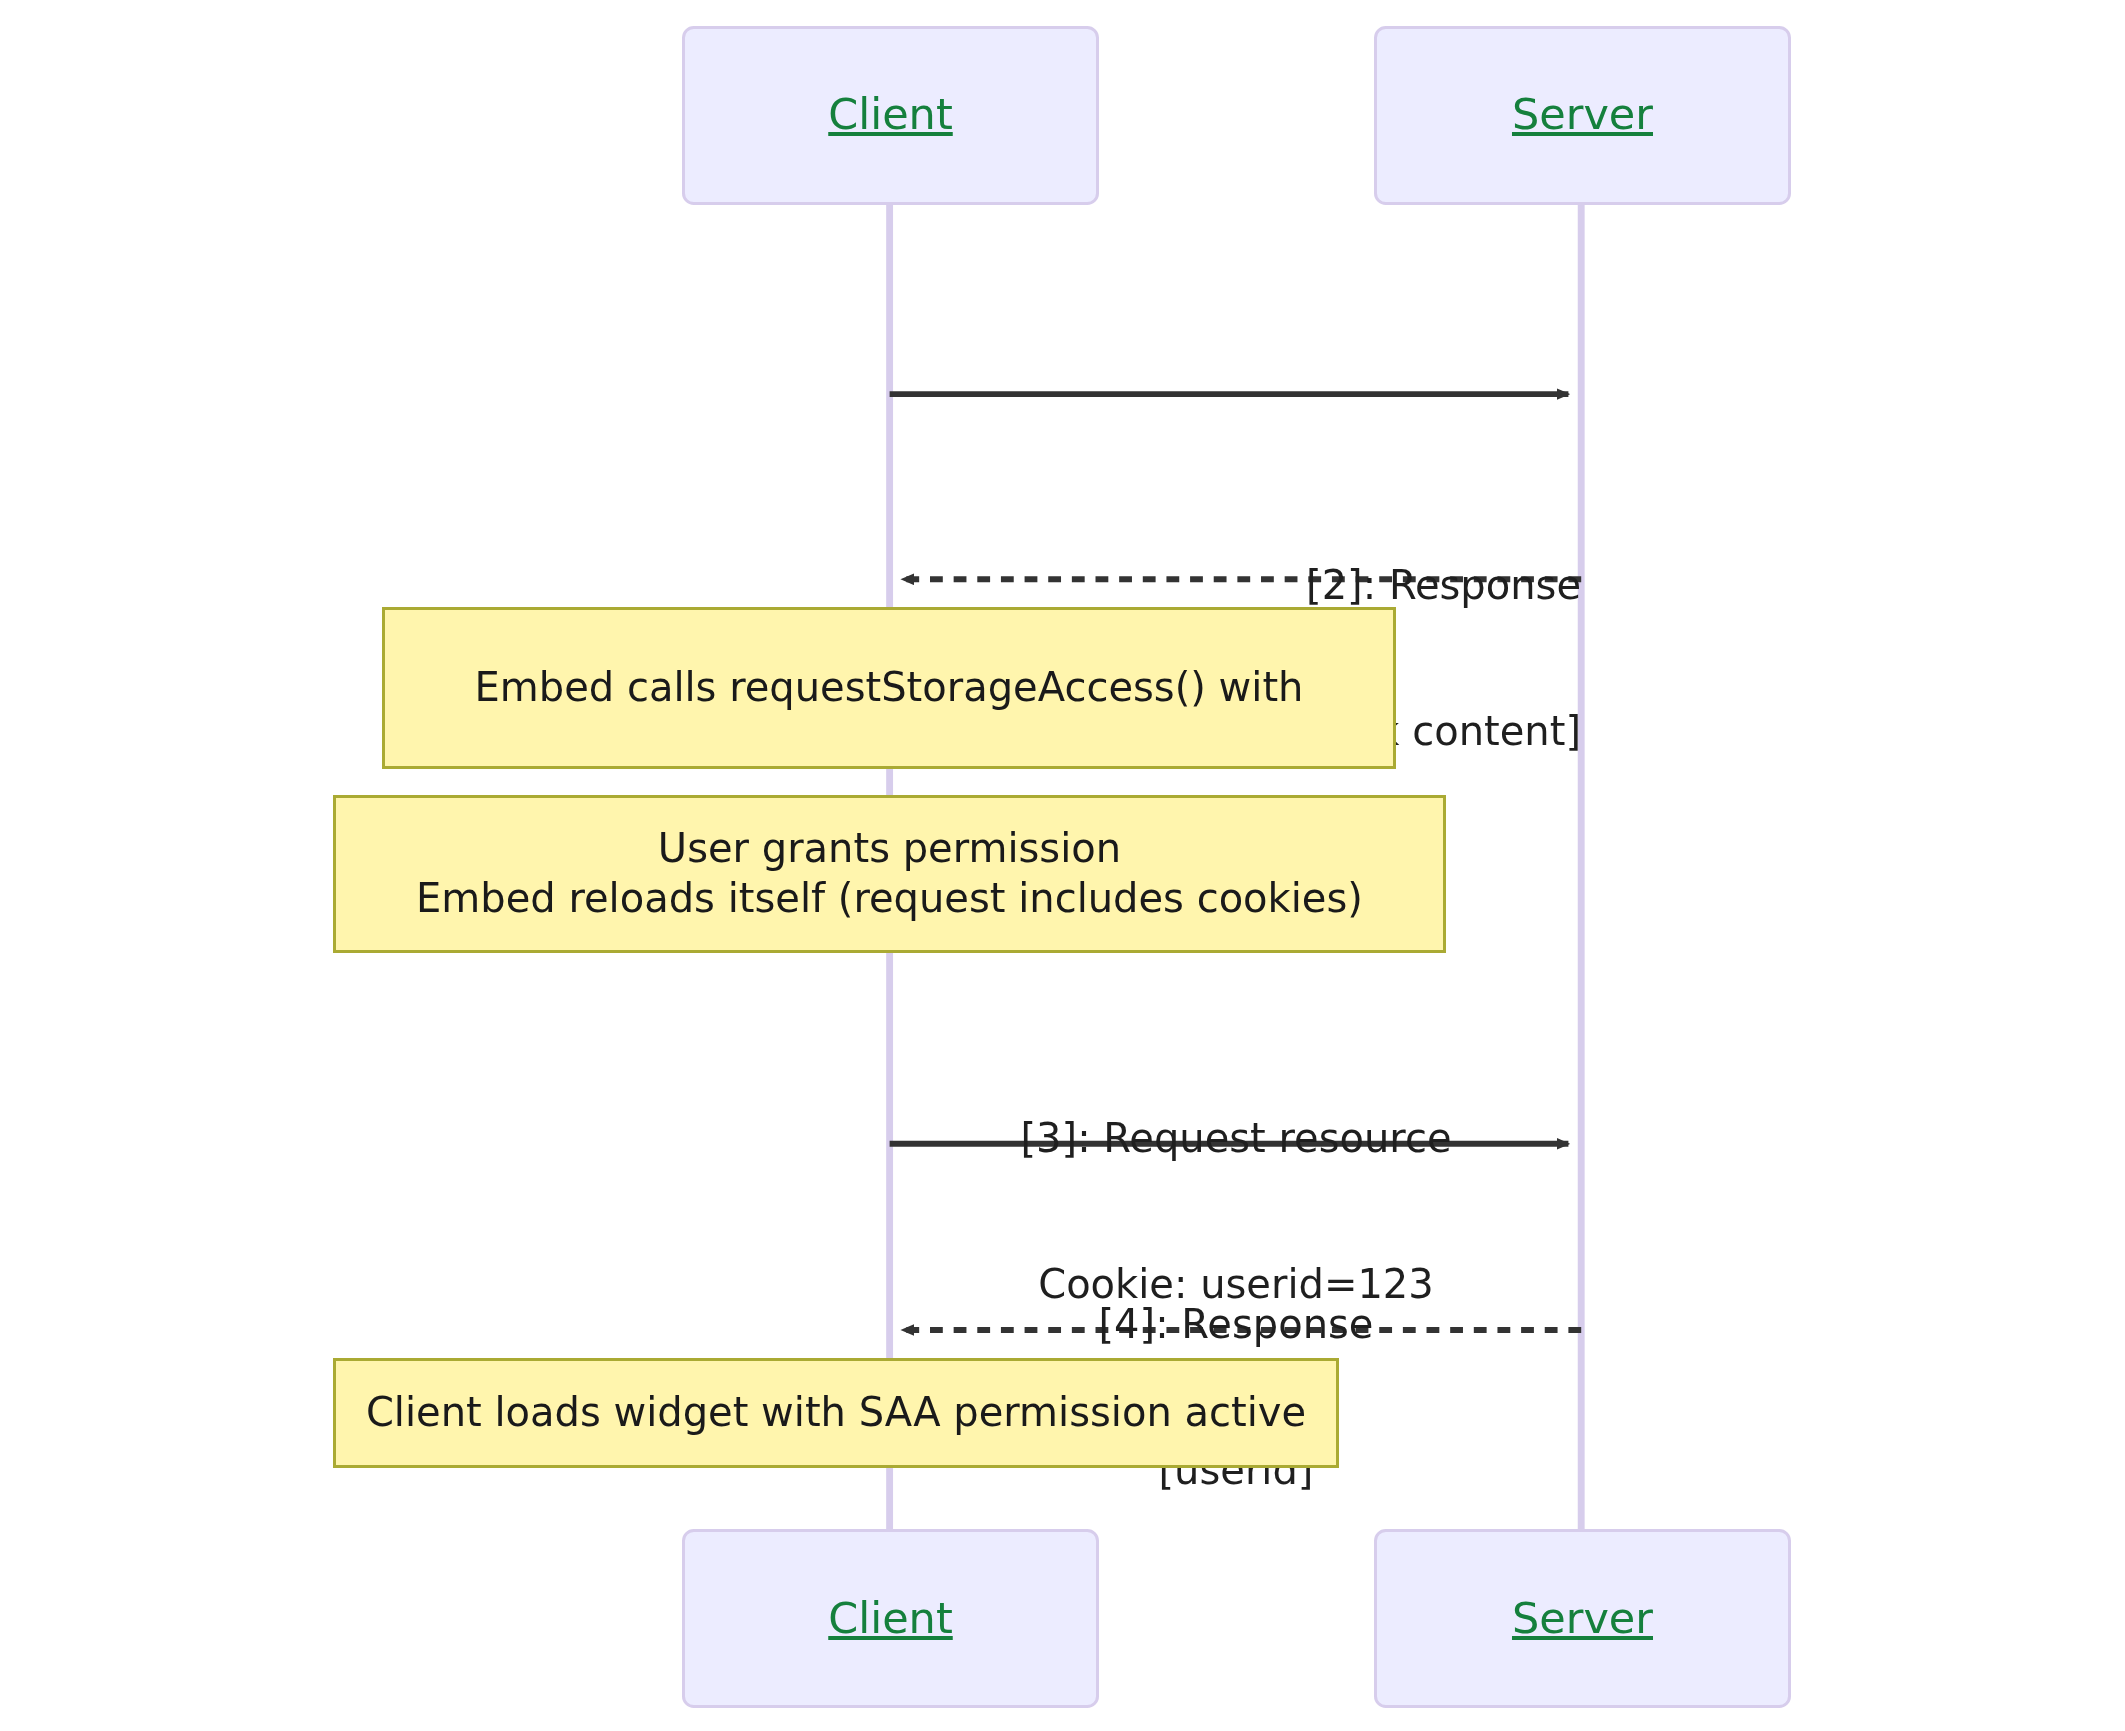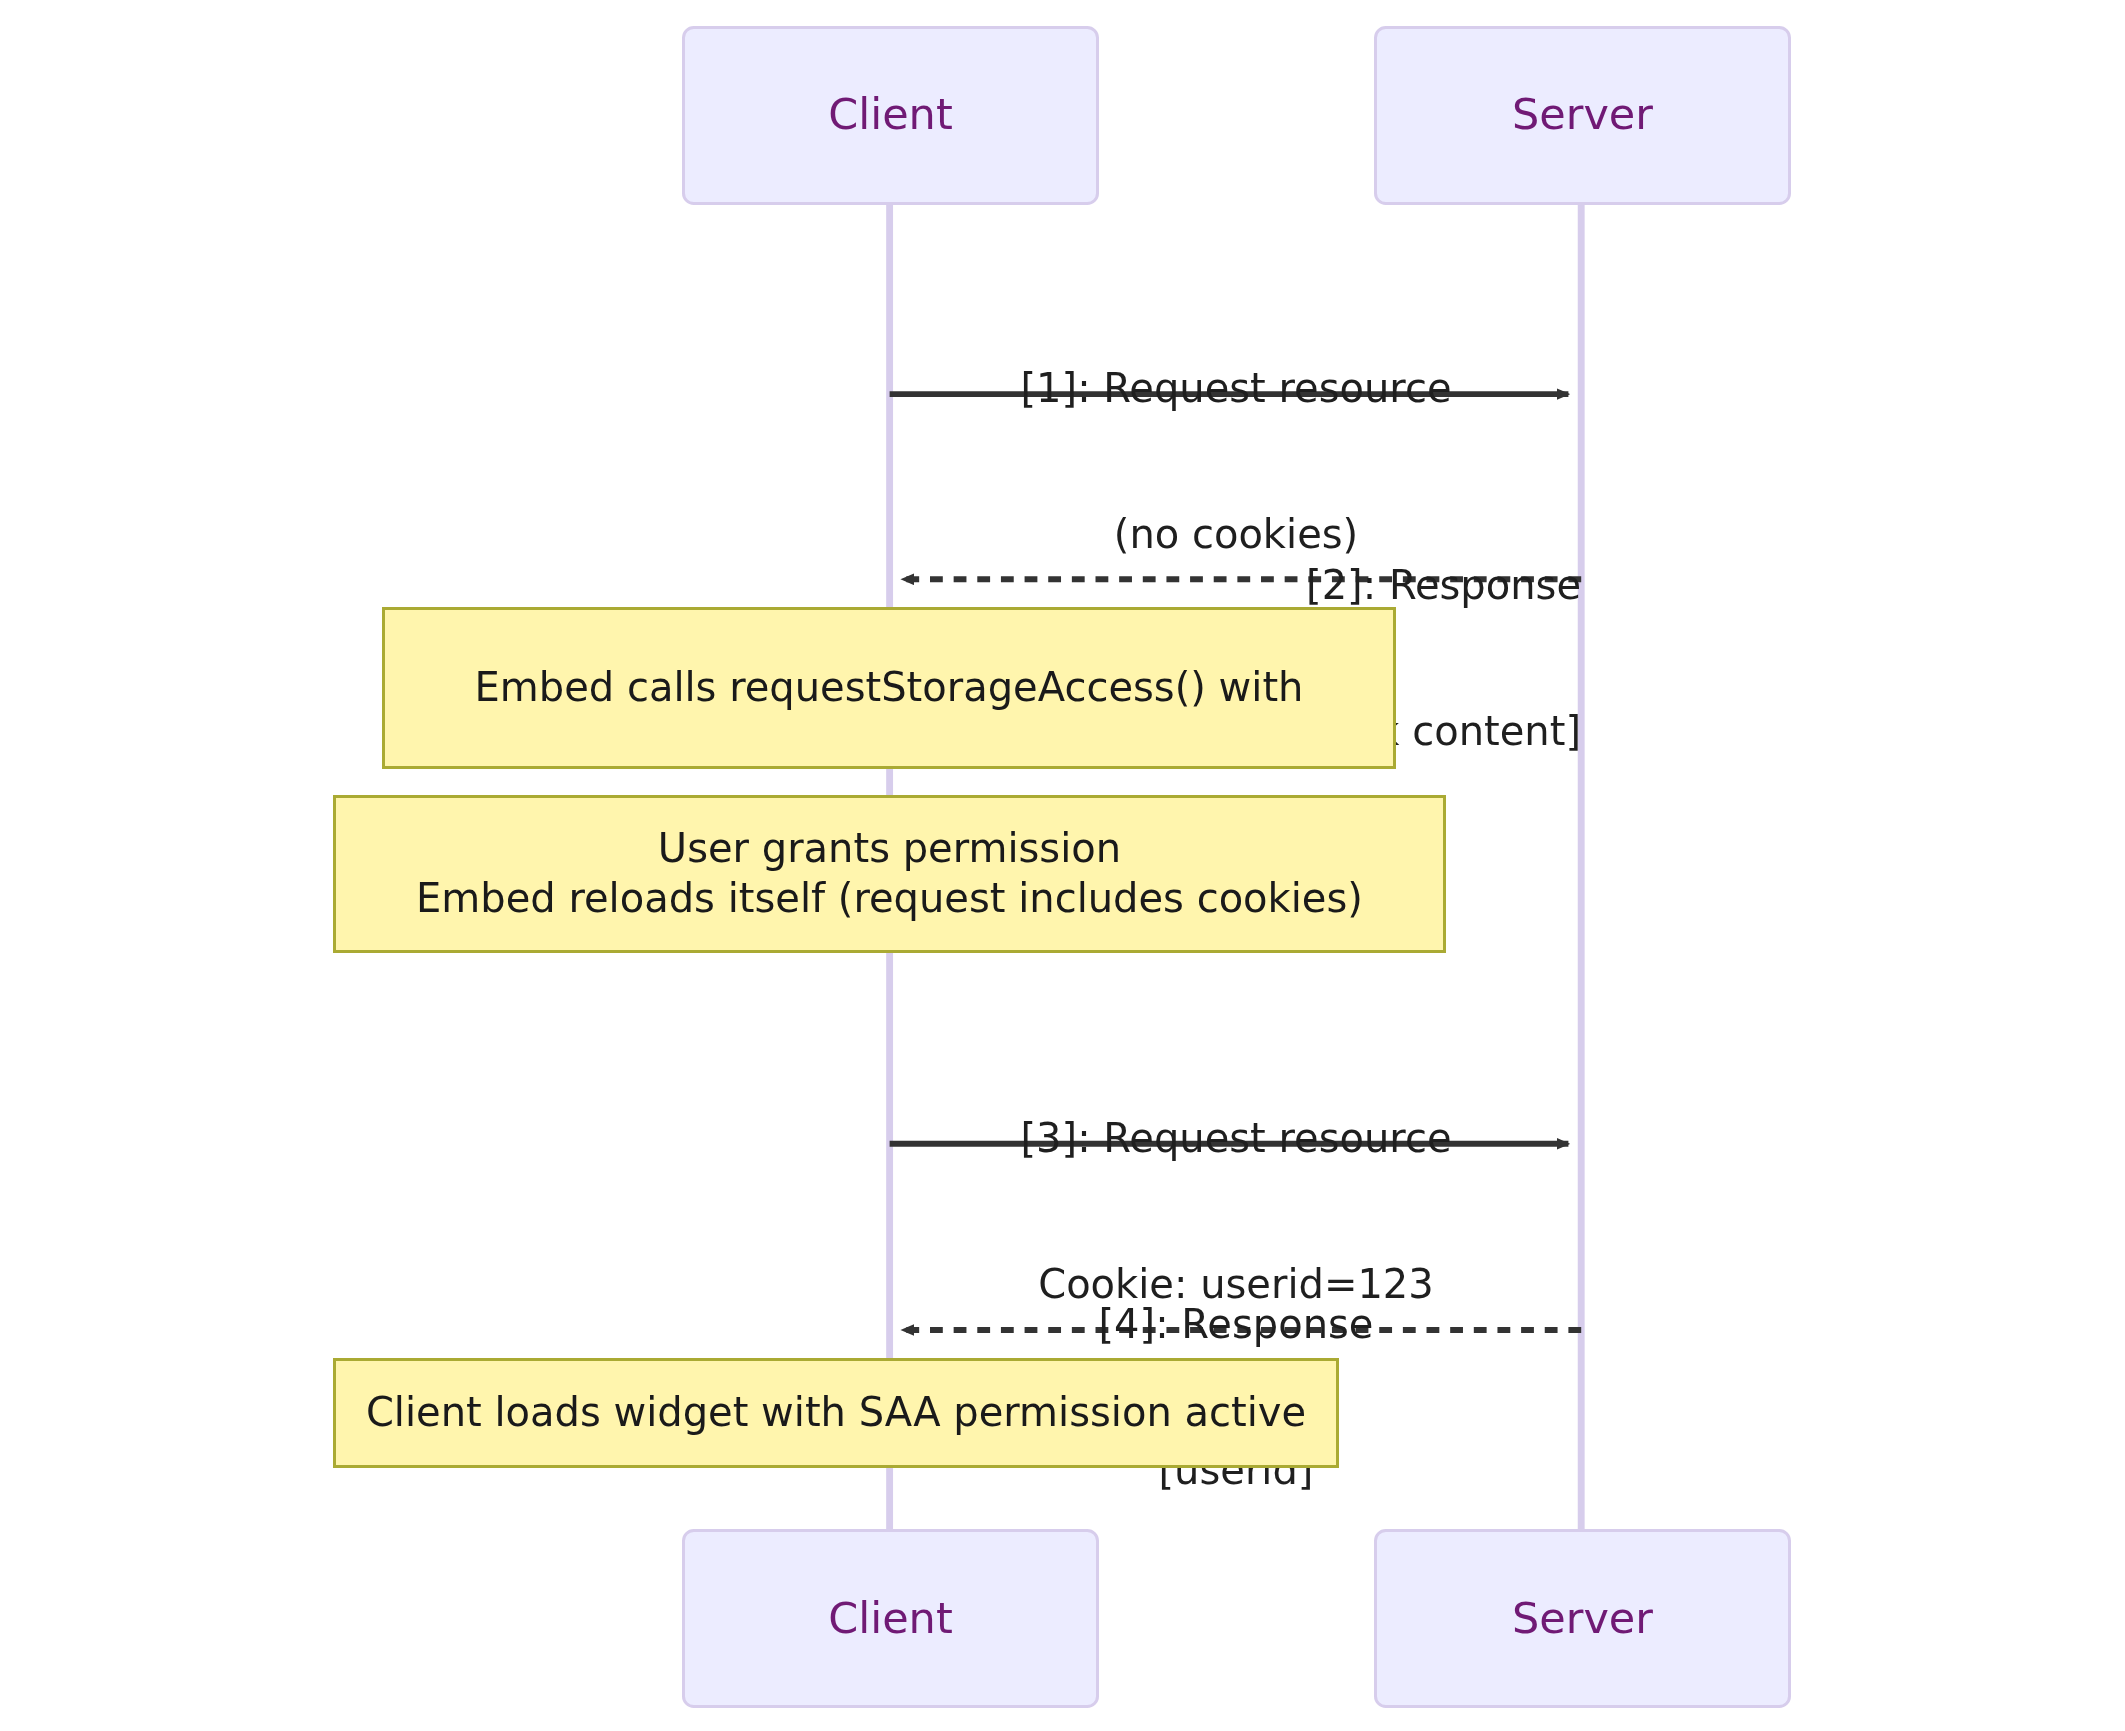--- a/index.html
+++ b/index.html
@@ -29,24 +29,25 @@
     box-sizing: border-box;
     background: #ECECFF;
     border: 3px solid #D7CDEC;
     border-radius: 11.8px;
     display: flex;
     align-items: center;
     justify-content: center;
   }
   .participant-label {
     font-size: 43px;
-    color: #701a75;
+    color: #15803d;
     font-family: "DejaVu Sans", sans-serif;
     line-height: 1.1;
     text-align: center;
+    text-decoration: underline;
   }
   .note-box {
     position: absolute;
     box-sizing: border-box;
     background: #FFF5AD;
     border: 3px solid #AAAA33;
     display: flex;
     align-items: center;
     justify-content: center;
     text-align: center;
@@ -96,24 +97,20 @@
   </svg>
 
   <div class="participant-box" style="left:682px; top:25.6px; width:417px; height:179px;">
     <span class="participant-label">Client</span>
   </div>
 
   <div class="participant-box" style="left:1374px; top:25.6px; width:417px; height:179px;">
     <span class="participant-label">Server</span>
   </div>
 
-  <div class="msg-label" style="left:891px; top:266px; width:690px;">
-    <div>[1]: Request resource</div>
-    <div>(no cookies)</div>
-  </div>
 
   <div class="msg-label" style="left:891px; top:463px; width:690px;text-align:right;">
     <div>[2]: Response</div>
     <div>[fallback content]</div>
   </div>
 
   <div class="msg-label" style="left:891px; top:1016px; width:690px;">
     <div>[3]: Request resource</div>
     <div>Cookie: userid=123</div>
   </div>

